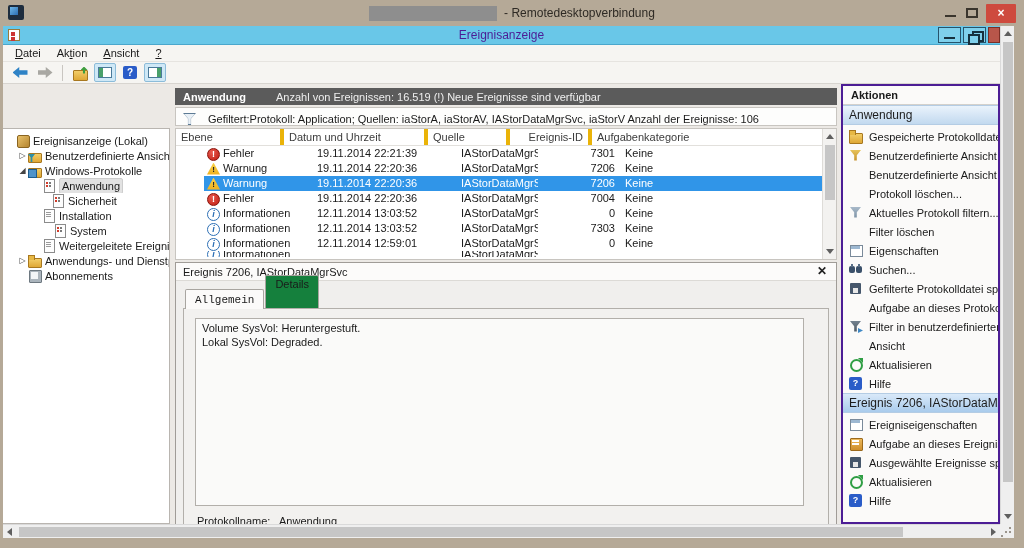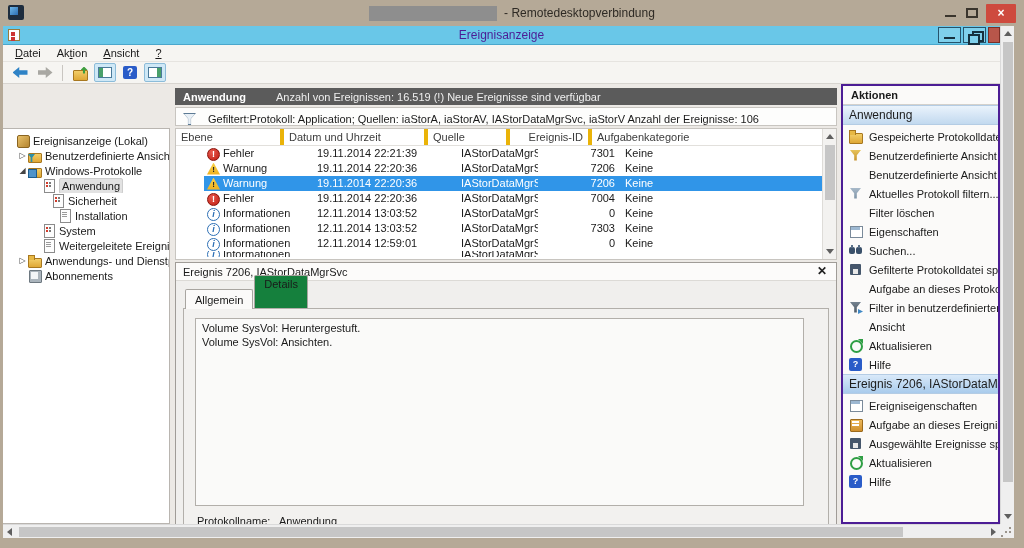--- a/index.html
+++ b/index.html
@@ -153,21 +153,21 @@
 
   
   .detail-panel { position:absolute; left:5px; right:4px; top:178px; bottom:0; background:#f0efed; border:1px solid #a09c97; border-bottom:none; overflow:hidden; }
   .detail-header { position:absolute; left:0; right:0; top:0; height:18px; background:#fcfbfa; border-bottom:1px solid #dcdad6;
     display:flex; align-items:center; padding:0 7px; }
   .detail-close { position:absolute; right:7px; top:1px; width:14px; height:15px; color:#222; font-size:12px; font-weight:bold;
     text-align:center; line-height:15px; }
   .tabstrip { position:absolute; left:9px; top:26px; display:flex; align-items:flex-end; height:20px; }
   .tab { padding:2px 9px 3px; border:1px solid #a8a5a0; border-bottom:none; background:#15803d; border-radius:2px 2px 0 0;
     line-height:13px; height:34px; margin-right:1px; }
-  .tab.active { background:#fbfaf9; height:20px; padding-top:4px; position:relative; z-index:2; }
+  .tab.active { background:#fbfaf9; height:20px; padding-top:4px; position:relative; z-index:2;font-family:Liberation Mono, monospace; }
   .tabpane { position:absolute; left:7px; right:7px; top:45px; bottom:0; background:#f2f1ef; border:1px solid #b2afaa; border-bottom:none; }
   .msg-box { position:absolute; left:11px; right:24px; top:9px; height:188px; background:#fafaf9; border:1px solid #b2afaa;
     padding:2px 6px; line-height:14px; }
   .detail-footer { position:absolute; left:13px; top:206px; height:10px; overflow:hidden; display:flex; }
   .detail-footer .flabel { width:82px; }
 
   
   .actions-panel { position:absolute; left:838px; right:0; top:0; bottom:0; background:#fbfaf9; border:2px solid #4c1d95; overflow:hidden; }
   .actions-title { height:19px; display:flex; align-items:center; padding:0 8px; font-weight:bold; border-bottom:1px solid #d4d1cc; }
   .act-section-header { height:20px; display:flex; align-items:center; padding:0 6px; font-size:12px; color:#1c1c1c;
@@ -286,26 +286,26 @@
         <div class="tree-item selected" style="padding-left:28px">
           <span class="exp"></span>
           <span class="ti t-page" data-icon="log"></span>
           <span class="tree-label">Anwendung</span>
         </div>
         <div class="tree-item" style="padding-left:37px">
           <span class="exp"></span>
           <span class="ti t-page" data-icon="log"></span>
           <span class="tree-label">Sicherheit</span>
         </div>
-        <div class="tree-item" style="padding-left:44px">
+        <div class="tree-item" style="padding-left:28px">
           <span class="exp"></span>
           <span class="ti t-page" data-icon="log-plain"></span>
           <span class="tree-label">Installation</span>
         </div>
-        <div class="tree-item" style="padding-left:28px">
+        <div class="tree-item" style="padding-left:39px">
           <span class="exp"></span>
           <span class="ti t-page" data-icon="log"></span>
           <span class="tree-label">System</span>
         </div>
         <div class="tree-item" style="padding-left:28px">
           <span class="exp"></span>
           <span class="ti t-page" data-icon="log-plain"></span>
           <span class="tree-label">Weitergeleitete Ereignisse</span>
         </div>
         <div class="tree-item" style="padding-left:14px">
@@ -432,21 +432,21 @@
             <span>Ereignis 7206, IAStorDataMgrSvc</span>
             <span class="detail-close">✕</span>
           </div>
           <div class="tabstrip">
             <span class="tab active">Allgemein</span>
             <span class="tab">Details</span>
           </div>
           <div class="tabpane">
             <div class="msg-box">
               <div>Volume SysVol: Heruntergestuft.</div>
-              <div>Volume SysVol: Ansichten.</div>
+              <div>Lokal SysVol: Degraded.</div>
             </div>
             <div class="detail-footer">
               <span class="flabel">Protokollname:</span>
               <span>Anwendung</span>
             </div>
           </div>
         </div>
       </div>
 
       <div class="actions-panel">
@@ -458,20 +458,24 @@
               <span class="ai" data-icon="open-folder"></span>
               <span>Gespeicherte Protokolldatei öff..</span>
             </div>
           <div class="act-item">
               <span class="ai funnel" data-icon="filter-yellow"></span>
               <span>Benutzerdefinierte Ansicht erste.</span>
             </div>
           <div class="act-item">
               <span class="ai" data-icon="none"></span>
               <span>Benutzerdefinierte Ansicht imp..</span>
+            </div>
+          <div class="act-item">
+              <span class="ai" data-icon="none"></span>
+              <span>Protokoll löschen...</span>
             </div>
           <div class="act-item">
               <span class="ai funnel" data-icon="filter-blue"></span>
               <span>Aktuelles Protokoll filtern...</span>
             </div>
           <div class="act-item">
               <span class="ai" data-icon="none"></span>
               <span>Filter löschen</span>
             </div>
           <div class="act-item">

